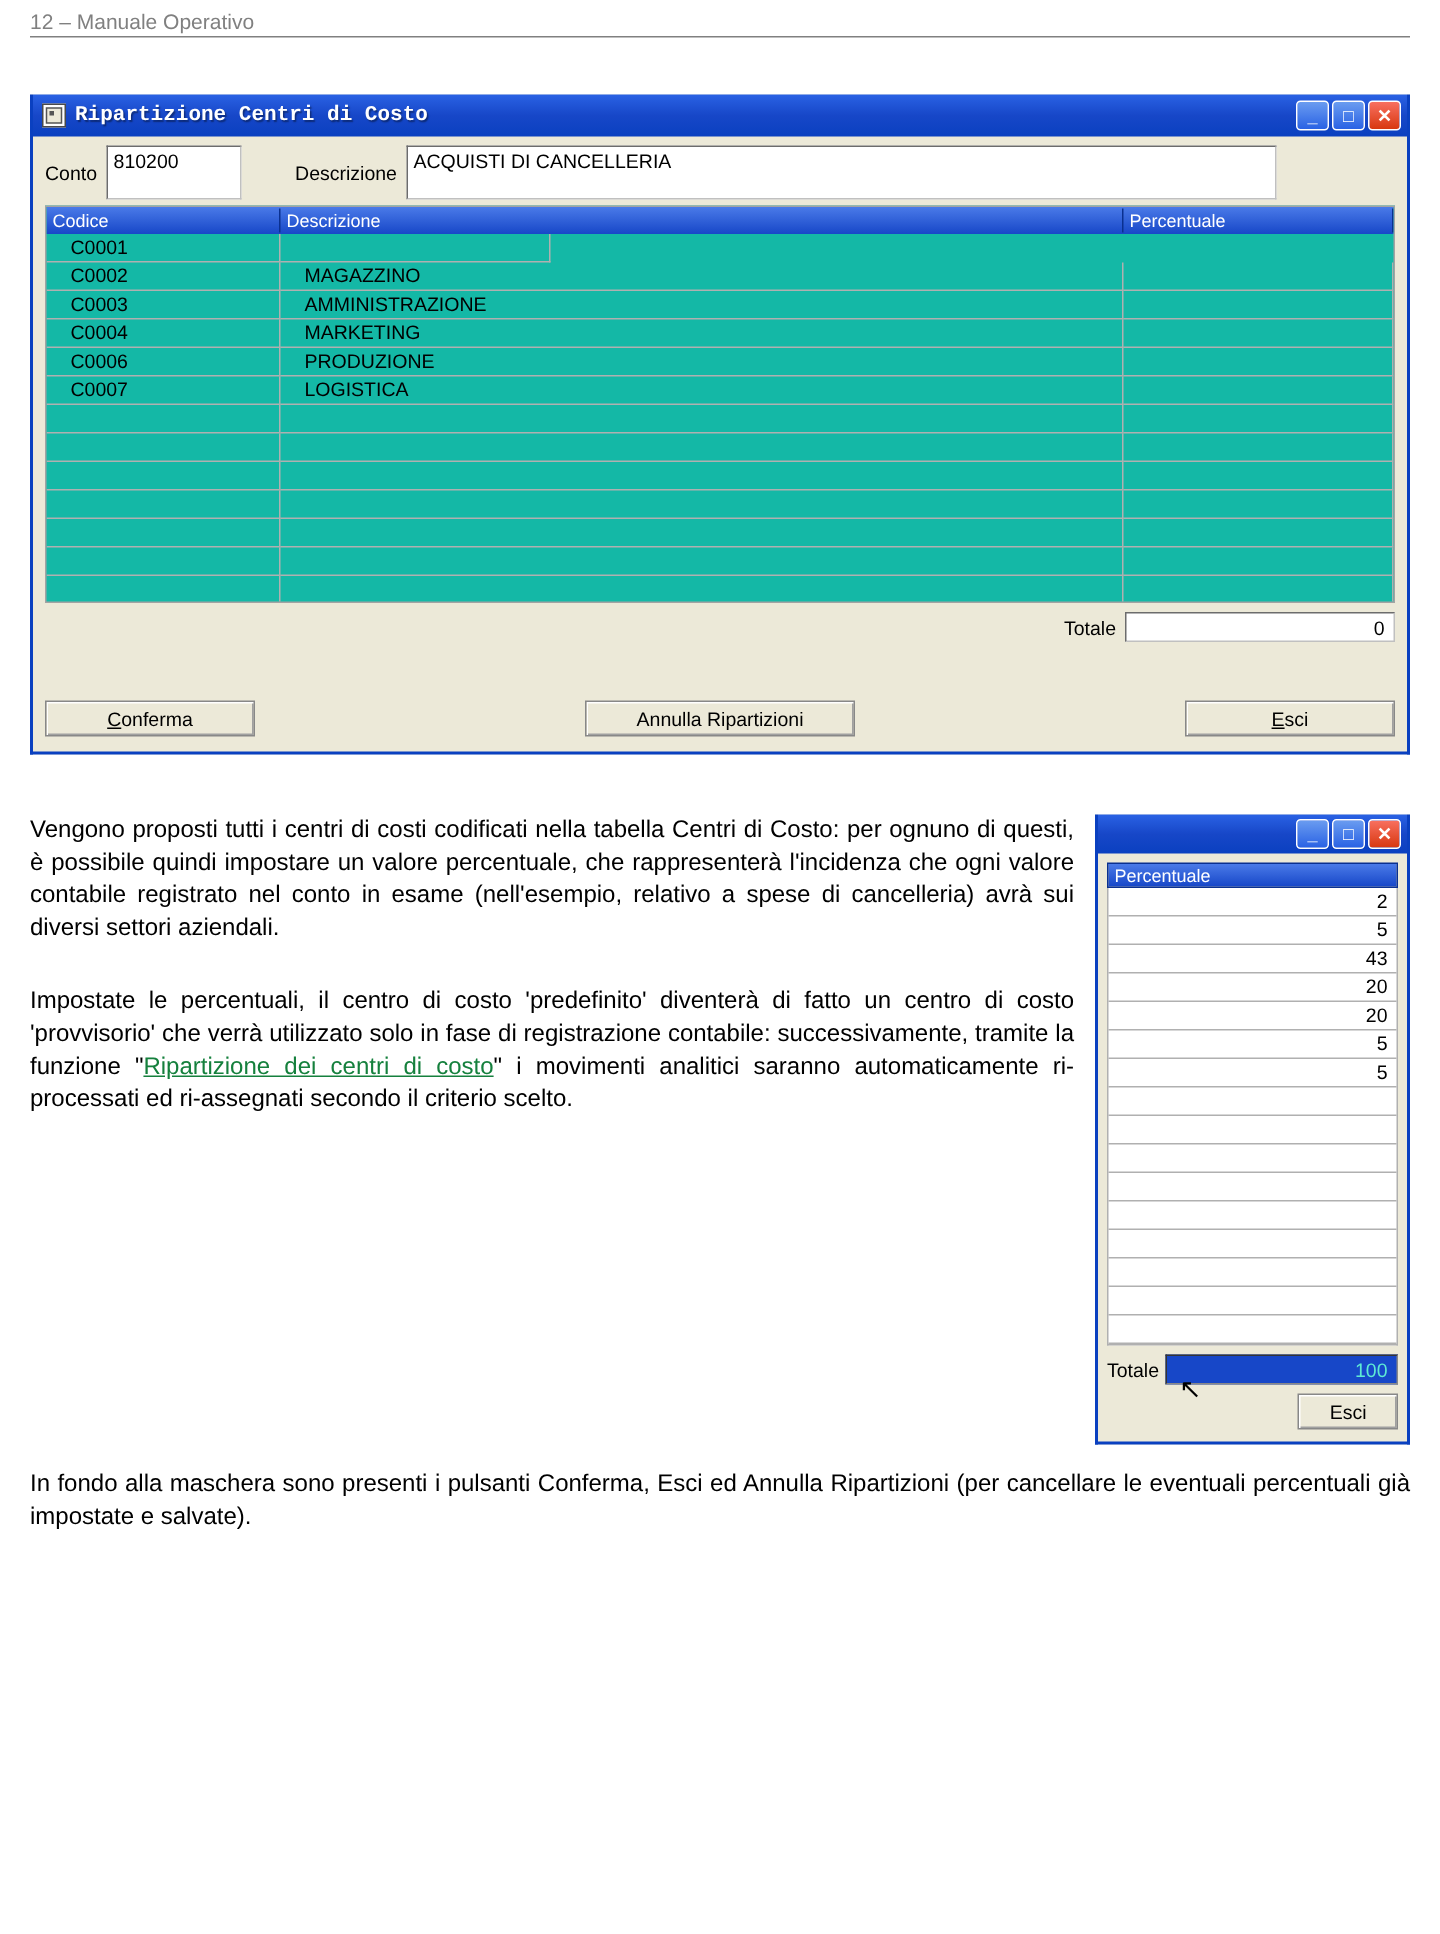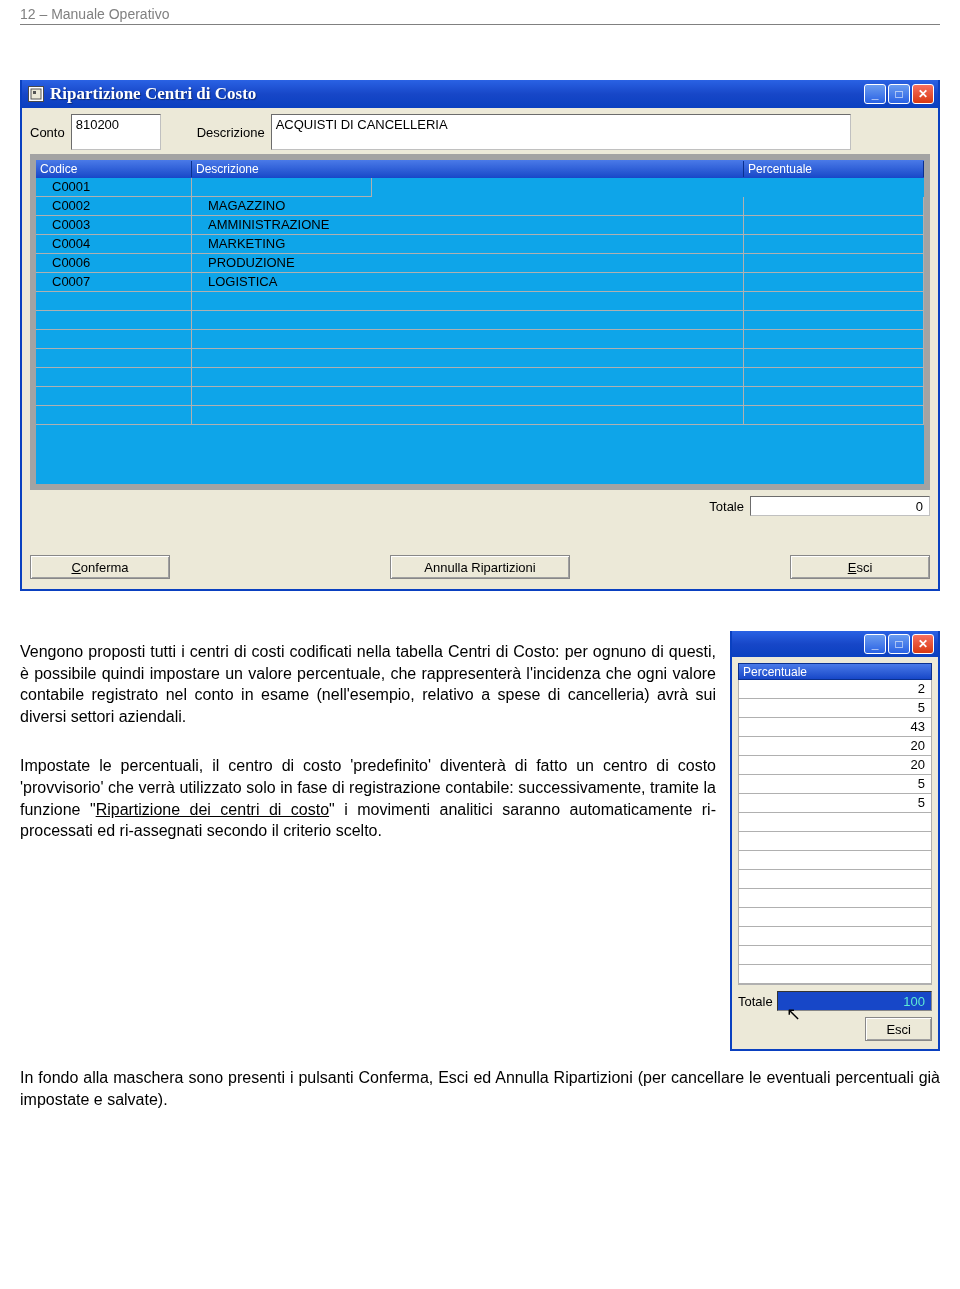--- a/index.html
+++ b/index.html
@@ -11,21 +11,21 @@
     color: #000;
   }
   .page {
     padding: 0 20px 30px 20px;
   }
   .page-header {
     color: #808080;
     font-size: 14px;
     padding: 6px 0 2px;
     border-bottom: 1px solid #808080;
-    margin-bottom: 55px;
+    margin-bottom: 38px;
   }
 
   
   .win {
     border: 2px solid #0a40c0;
     border-top: none;
     background: #ece9d8;
     width: 920px;
     margin: 0 auto 40px auto;
   }
@@ -40,24 +40,24 @@
   .tb-icon {
     width: 16px; height: 16px;
     background: #fff;
     border: 1px solid #4a4a4a;
     margin-right: 6px;
     display:flex;align-items:center;justify-content:center;
   }
   .tb-icon svg { width:12px;height:12px; }
   .tb-title {
     font-weight: bold;
-    font-size: 17px;
+    font-size: 14px;
     flex: 1;
     text-shadow: 1px 1px 1px rgba(0,0,0,0.4);
-    font-family: Liberation Serif, serif;
+    font-family: Liberation Mono, monospace;
   }
   .wc-group { display:flex; gap:2px; }
   .wcbtn {
     width: 22px; height: 20px;
     border: 1px solid #fff;
     border-radius: 3px;
     display:flex; align-items:center; justify-content:center;
     color:#fff; font-weight:bold; font-size:12px;
     background: linear-gradient(to bottom, #6a9cf0, #2a62e4);
   }
@@ -78,23 +78,23 @@
     padding:2px 4px;
     font-size:13px;
     font-family: Arial, sans-serif;
   }
   .textfield.sunken { border:1px inset #c0c0c0; }
   .tf-conto { width:90px; }
   .tf-desc { width:580px; }
 
   
   .grid {
-    border:6px solid #a3a3a3;
-    background:#0ea5e9;
-    height:336px;
+    border:1px solid #a3a3a3;
+    background:#14b8a6;
+    height:265px;
     overflow:hidden;
     position:relative;
   }
   .grid-header {
     display:flex;
     background: linear-gradient(to bottom, #4a7ae8, #1747c8);
     color:#fff;
     font-size:12px;
     height:18px;
     align-items:center;
@@ -163,22 +163,22 @@
   .lower {
     display:flex;
     gap:14px;
     margin-top:10px;
   }
   .body-text {
     flex:1;
     font-size:16px;
     line-height:1.35;
   }
-  .body-text p { margin:10px 0 28px 0; text-align:justify; }
-  .link { color:#000000; text-decoration:underline; }
+  .body-text p { margin:0 0 28px 0; text-align:justify; }
+  .link { color:#15803d; text-decoration:underline; }
 
   
   .win2 {
     width:210px;
     background:#ece9d8;
     border:2px solid #0a40c0;
     border-top:none;
     display:flex;
     flex-direction:column;
   }

